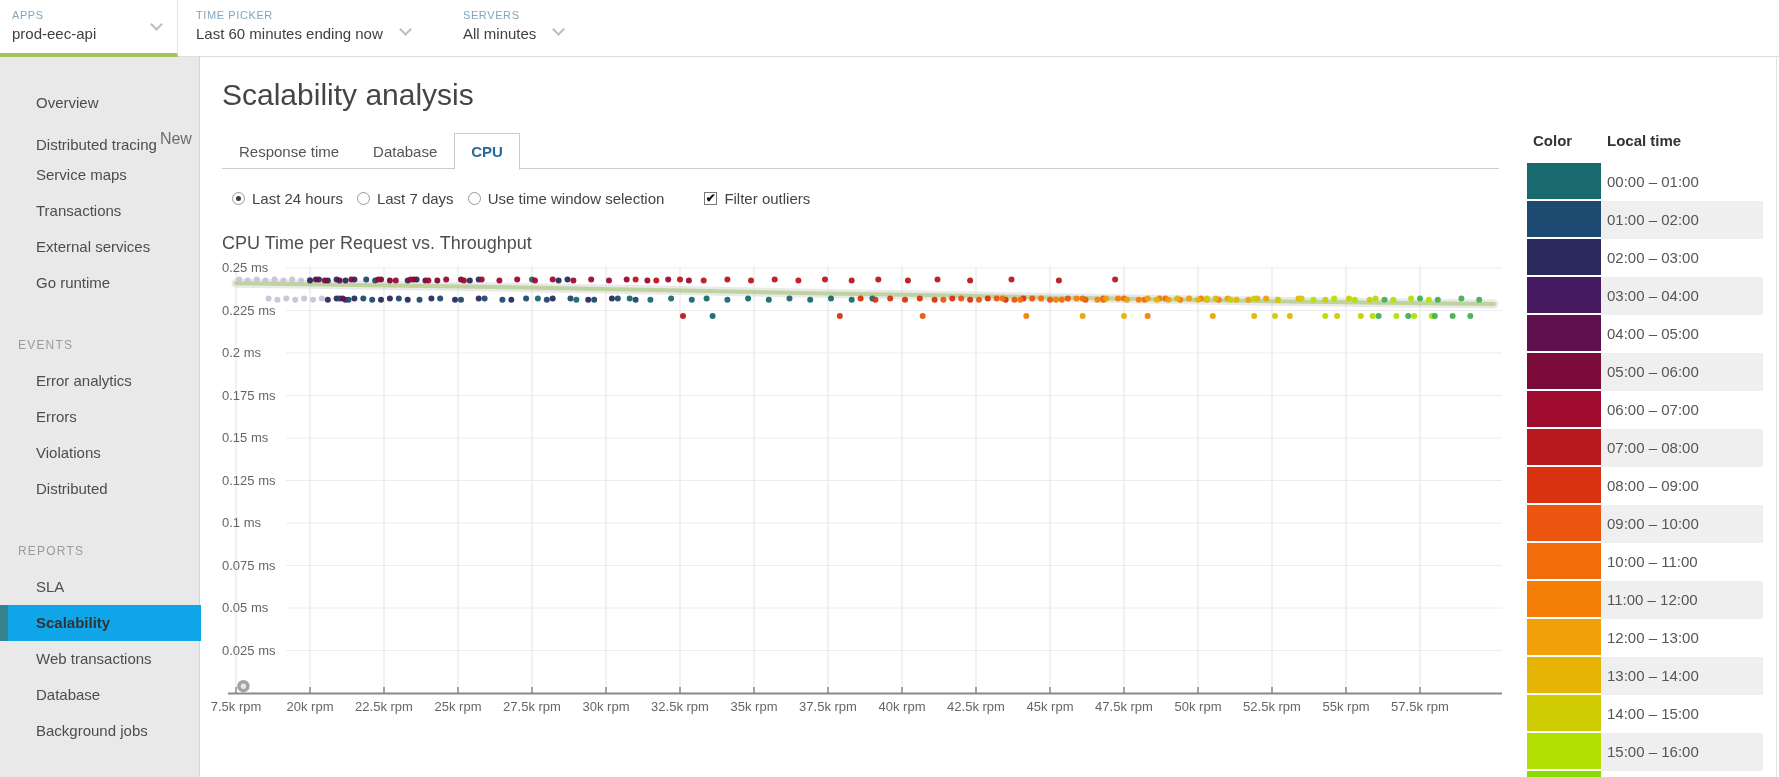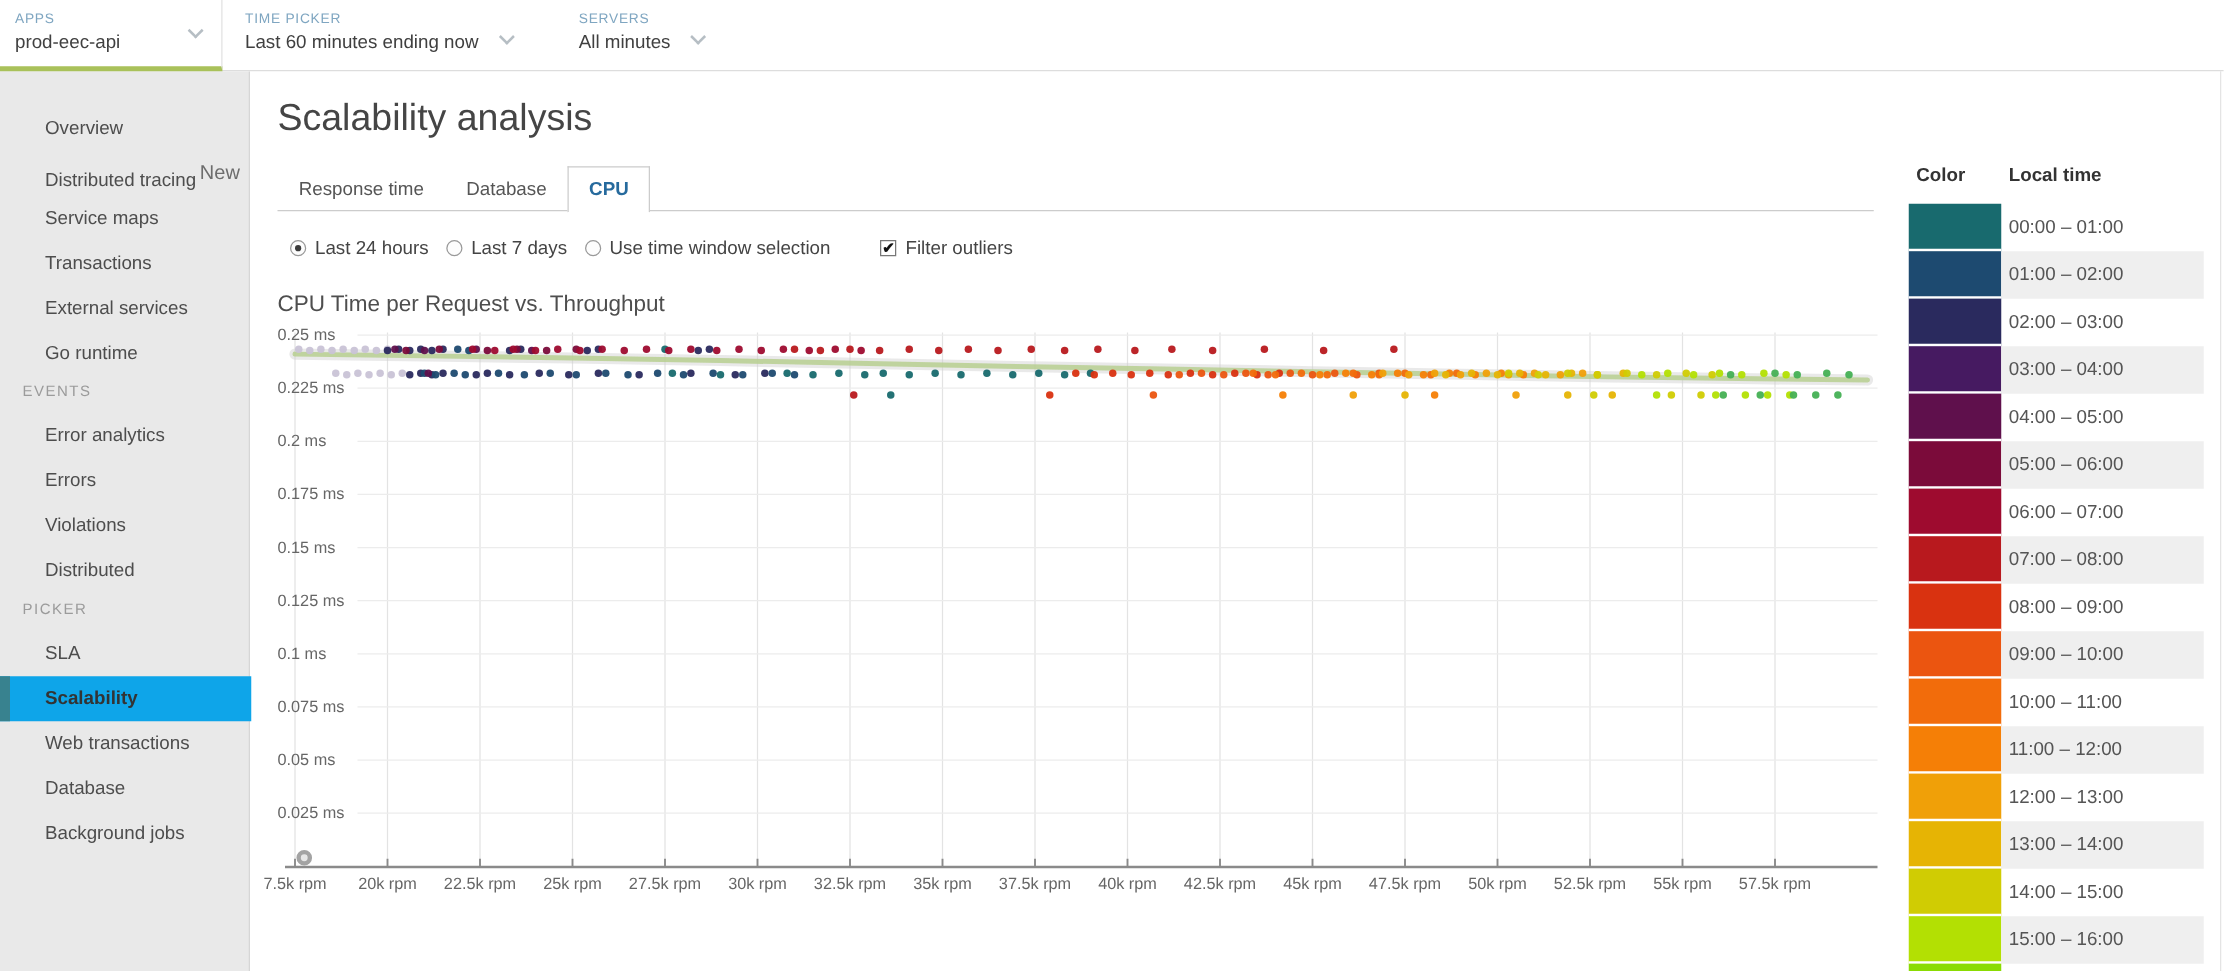--- a/index.html
+++ b/index.html
@@ -21,21 +21,21 @@
   .chev { width:9px; height:9px; border-right:2px solid #b6bec4; border-bottom:2px solid #b6bec4;
     transform:rotate(45deg); display:inline-block; margin-top:-4px; }
   .hdr-cell-app .chev { position:absolute; right:16px; top:24px; }
 
   
   #sidebar { position:absolute; top:57px; left:0; width:200px; bottom:0;
     background:#e9e9e9; border-right:1px solid #d6d6d6; padding-top:28px; z-index:5; }
   .side-section-label { padding-left:18px; font-size:12px; letter-spacing:1.2px;
     color:#9b9b9b; height:30px; line-height:24px; }
   .side-section { margin-bottom:0; }
-  .side-section + .side-section { margin-top:0; }
+  .side-section + .side-section { margin-top:32px; }
   .side-item { height:36px; line-height:36px; padding-left:36px; font-size:15px;
     color:#4d4d4d; cursor:pointer; white-space:nowrap; }
   .side-item.selected { background:#0ea5e9; border-left:8px solid #38828f; padding-left:28px;
     font-weight:bold; color:#333; width:201px; }
   .badge-new { font-size:16px; vertical-align:super; color:#6d6d6d; margin-left:3px; }
 
   
   #main { position:absolute; left:201px; top:57px; right:0; bottom:0; background:#fff;
     padding-left:21px; }
   #page-title { font-size:30px; font-weight:400; color:#454545; margin:21px 0 20px 0; }
@@ -106,21 +106,21 @@
       <div class="side-item">Go runtime</div>
     </div>
     <div class="side-section">
       <div class="side-section-label">EVENTS</div>
       <div class="side-item">Error analytics</div>
       <div class="side-item">Errors</div>
       <div class="side-item">Violations</div>
       <div class="side-item">Distributed</div>
     </div>
     <div class="side-section">
-      <div class="side-section-label">PICKER</div>
+      <div class="side-section-label">REPORTS</div>
       <div class="side-item">SLA</div>
       <div class="side-item selected">Scalability</div>
       <div class="side-item">Web transactions</div>
       <div class="side-item">Database</div>
       <div class="side-item">Background jobs</div>
     </div>
   </div>
 
 <div id="main">
   <h1 id="page-title">Scalability analysis</h1>

